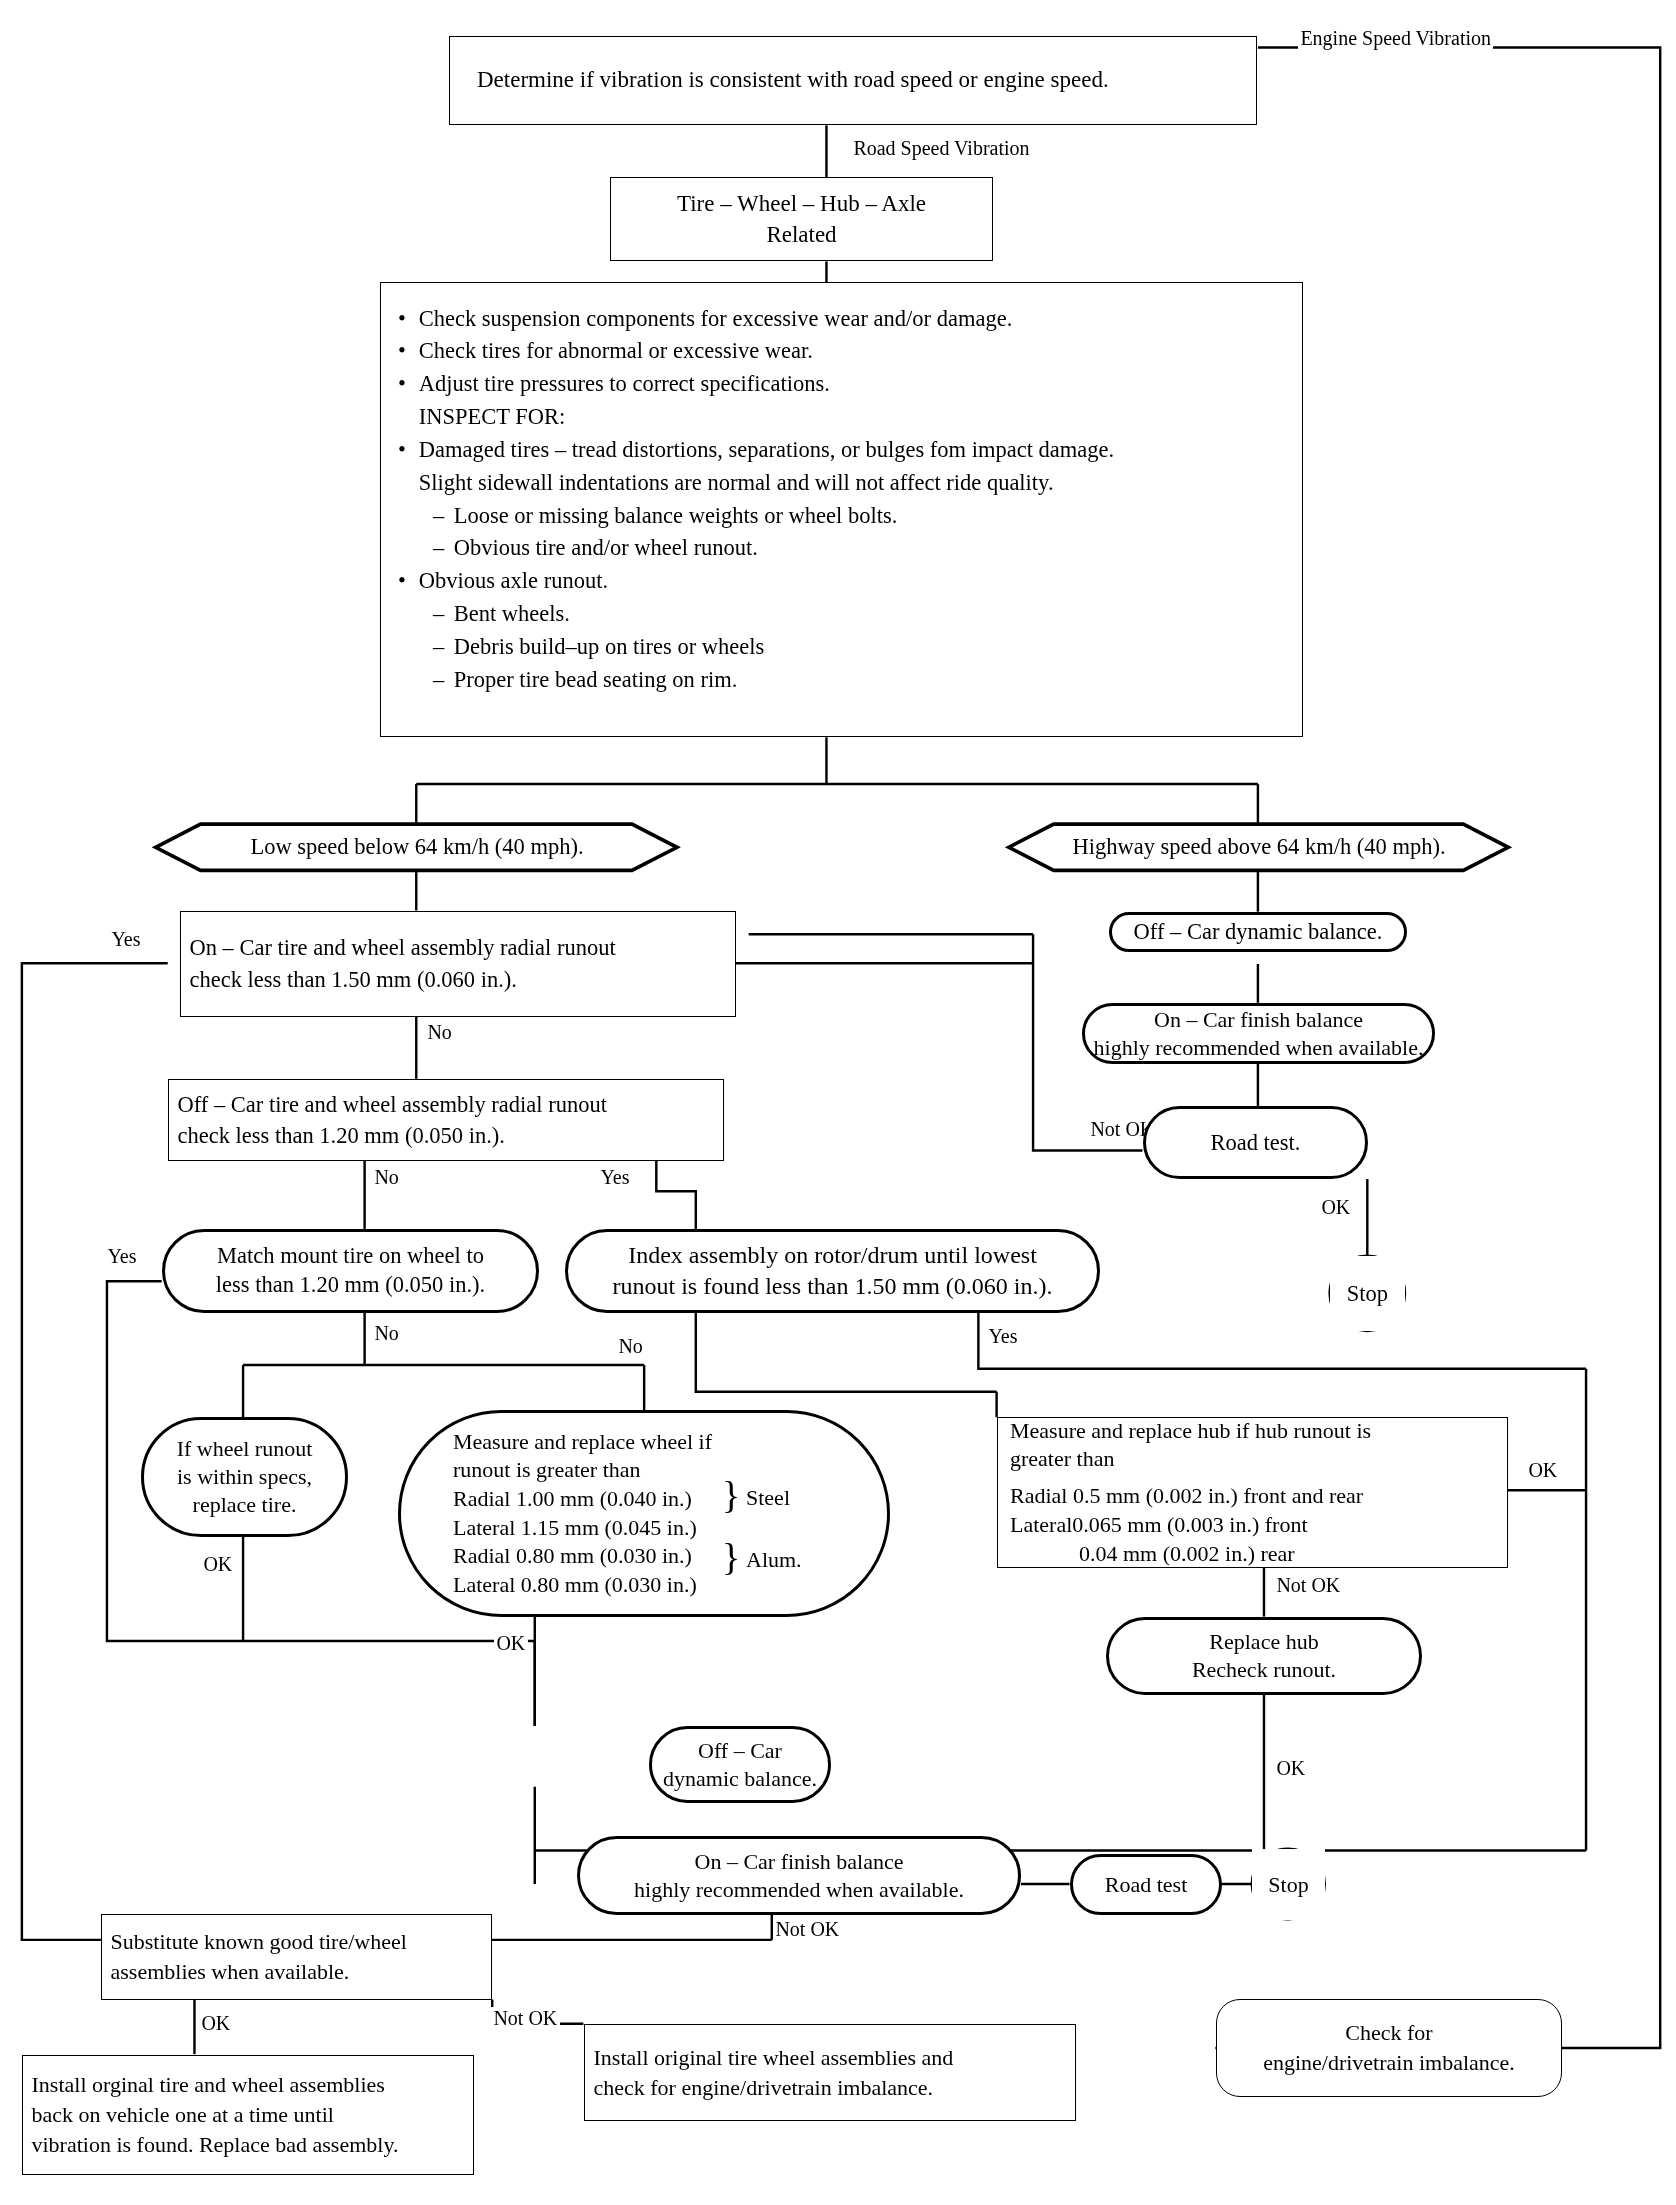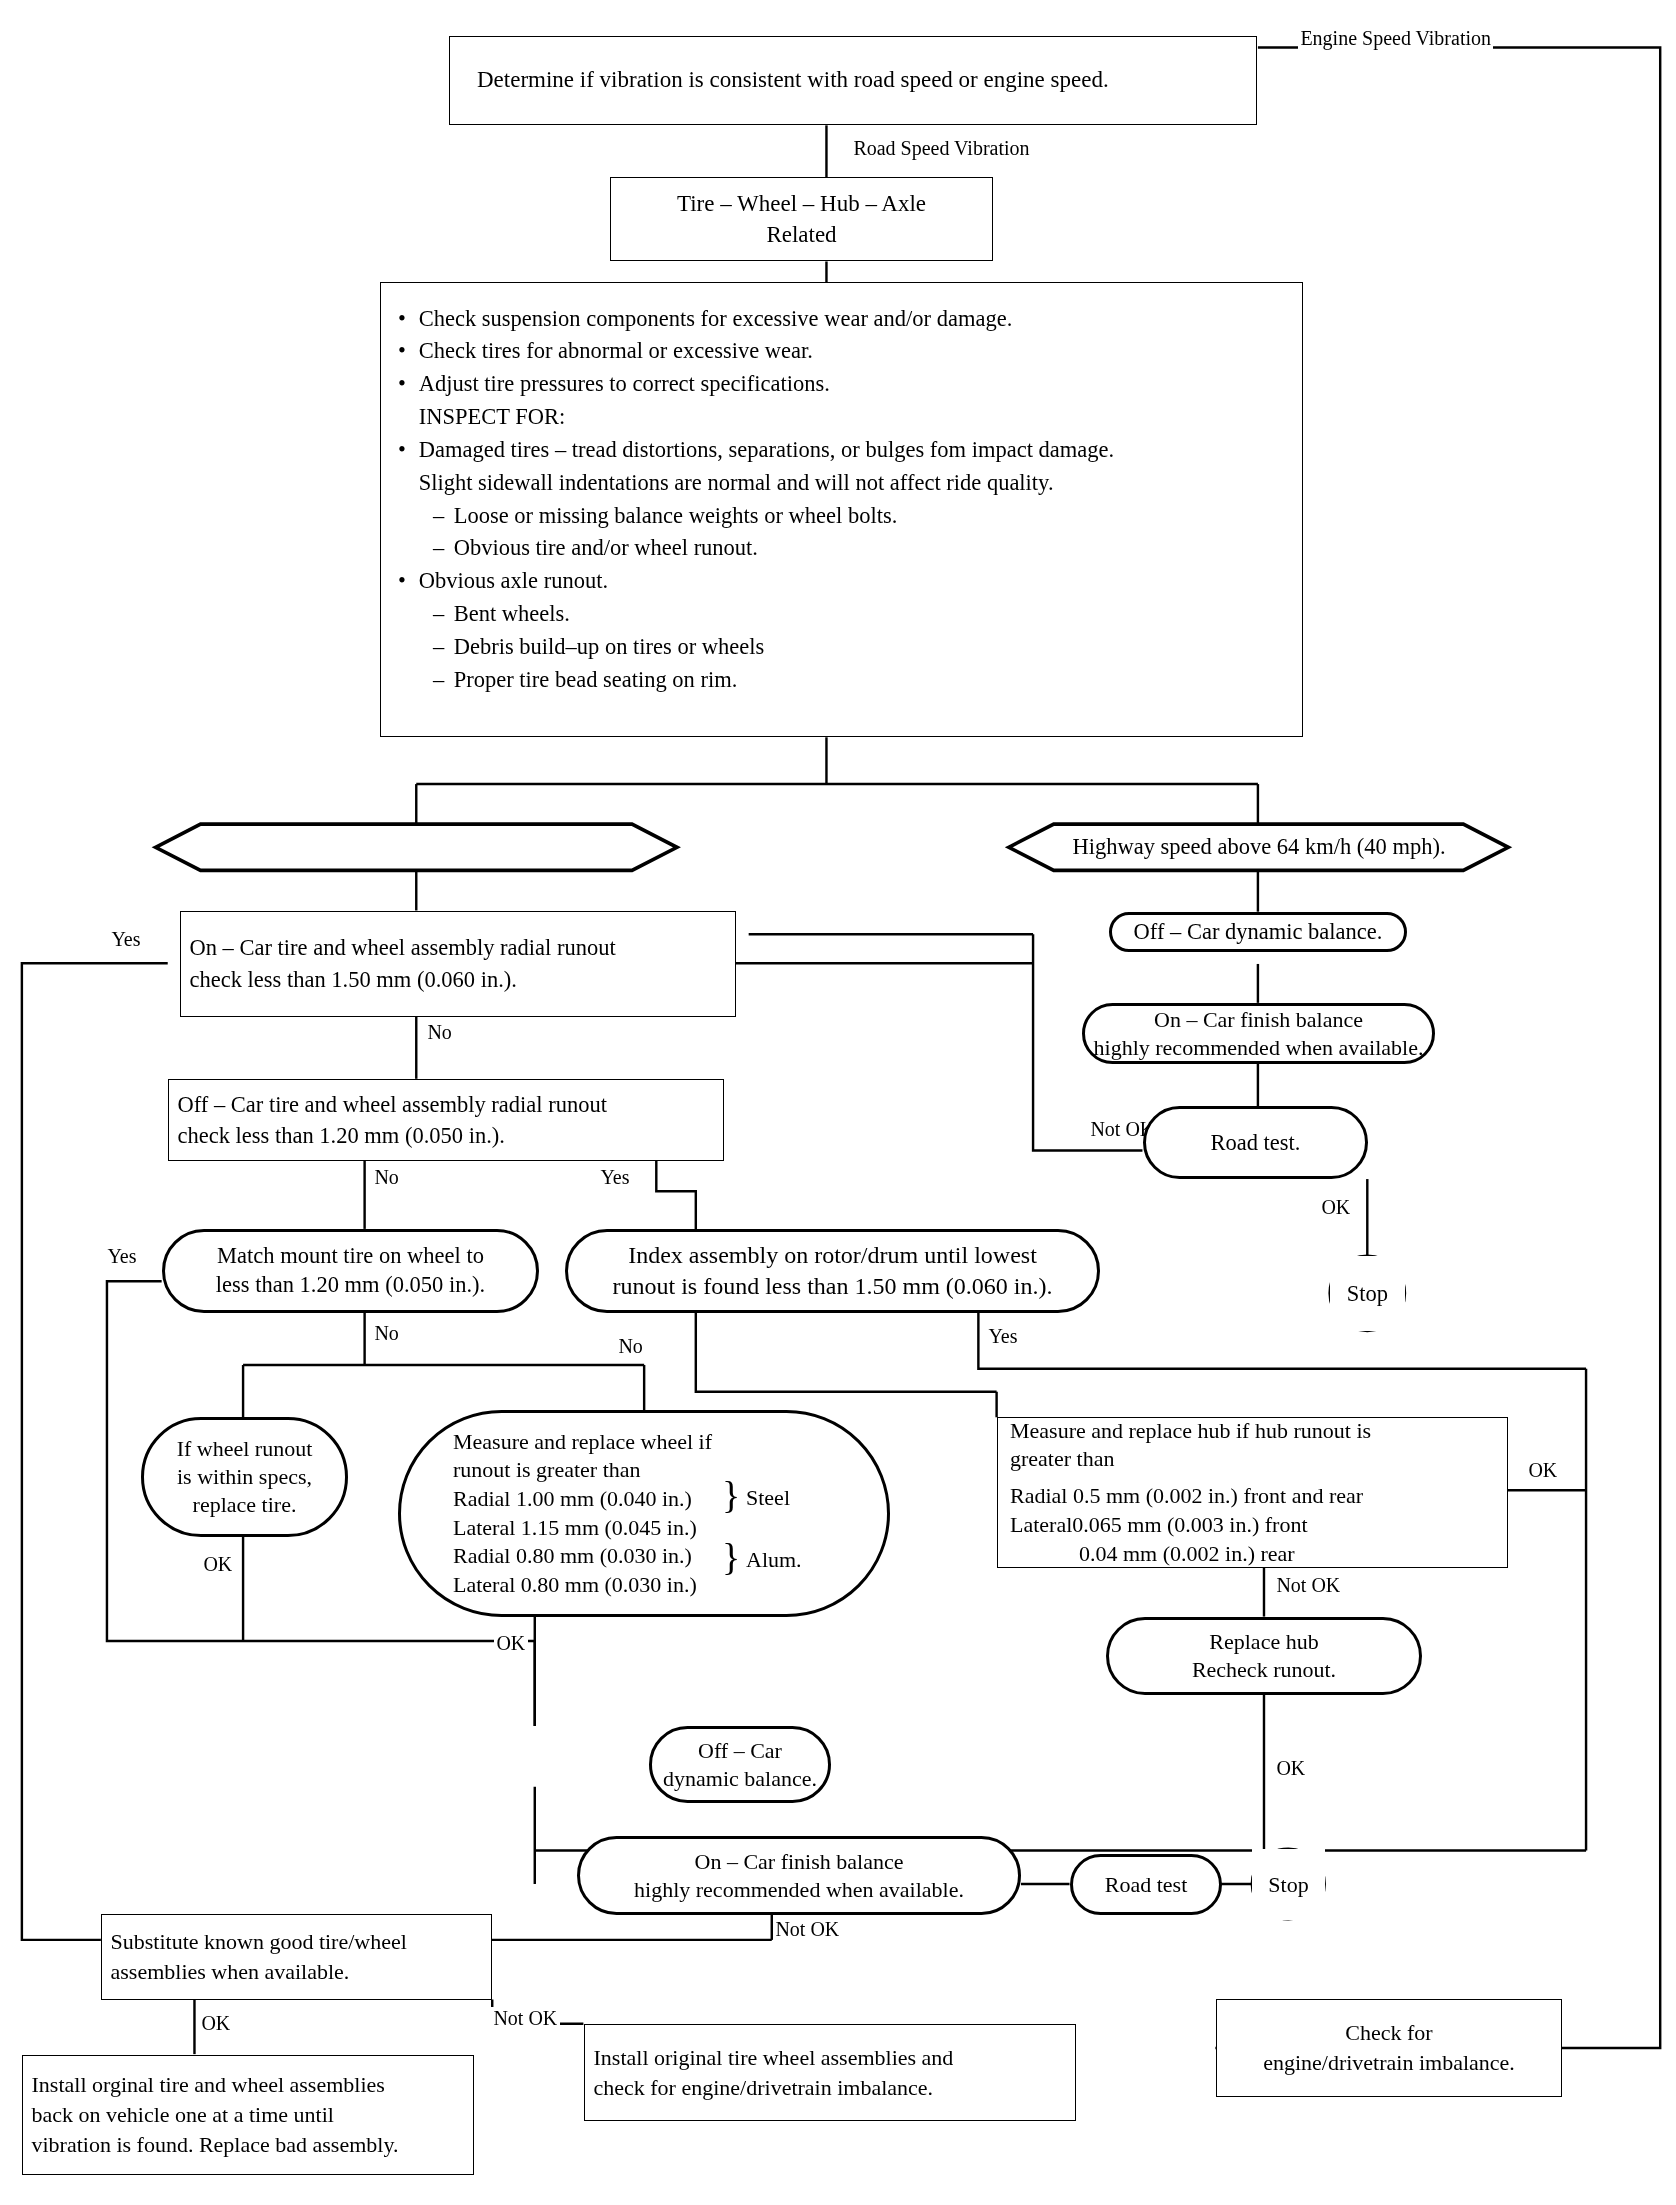--- a/index.html
+++ b/index.html
@@ -177,20 +177,23 @@
           <span class="mk">–</span>
           <span class="tx">Debris build–up on tires or wheels</span>
         </div>
         <div class="bl indent">
           <span class="mk">–</span>
           <span class="tx">Proper tire bead seating on rim.</span>
         </div>
       </div>
   </div>
 
+  <div class="node hex" style="left:156px;top:824px;width:522px;height:46px;">
+    <div class="inner ctr" style="font-size:22.5px;">Low speed below 64 km/h (40 mph).</div>
+  </div>
   <div class="node hex" style="left:1009px;top:824px;width:500px;height:46px;">
     <div class="inner ctr" style="font-size:22.5px;">Highway speed above 64 km/h (40 mph).</div>
   </div>
 
   <div class="node rect" style="left:180px;top:911px;width:556px;height:106px;">
     <div class="inner lft" style="font-size:22.5px;line-height:1.42;padding-left:8.5px;">
       <div>On – Car tire and wheel assembly radial runout</div>
       <div>check less than 1.50 mm (0.060 in.).</div>
     </div>
   </div>
@@ -330,21 +333,21 @@
     </div>
   </div>
 
   <div class="node rect" style="left:584px;top:2024px;width:492px;height:97px;">
     <div class="inner lft" style="font-size:22px;line-height:1.36;padding-left:8.5px;">
       <div>Install original tire wheel assemblies and</div>
       <div>check for engine/drivetrain imbalance.</div>
     </div>
   </div>
 
-  <div class="node rect" style="left:1216px;top:1999px;width:346px;height:98px;">
+  <div class="node rect" style="left:1216px;top:1999px;width:346px;height:98px;border-radius:24px;">
     <div class="inner ctr" style="font-size:22px;line-height:1.36;">
       <div>Check for</div>
       <div>engine/drivetrain imbalance.</div>
     </div>
   </div>
 
 </div>
 
 
 </body></html>

